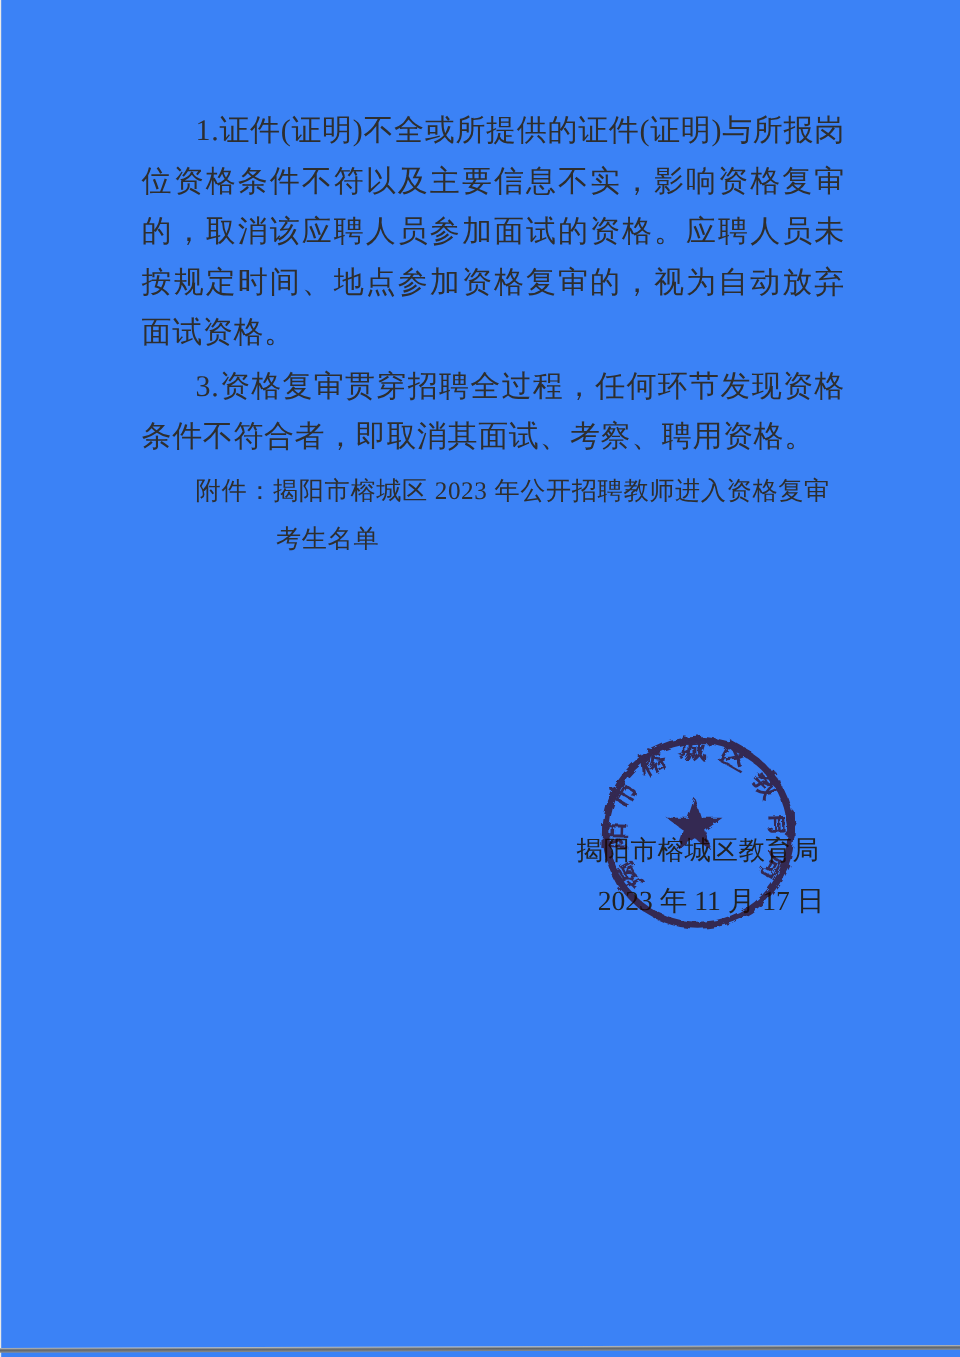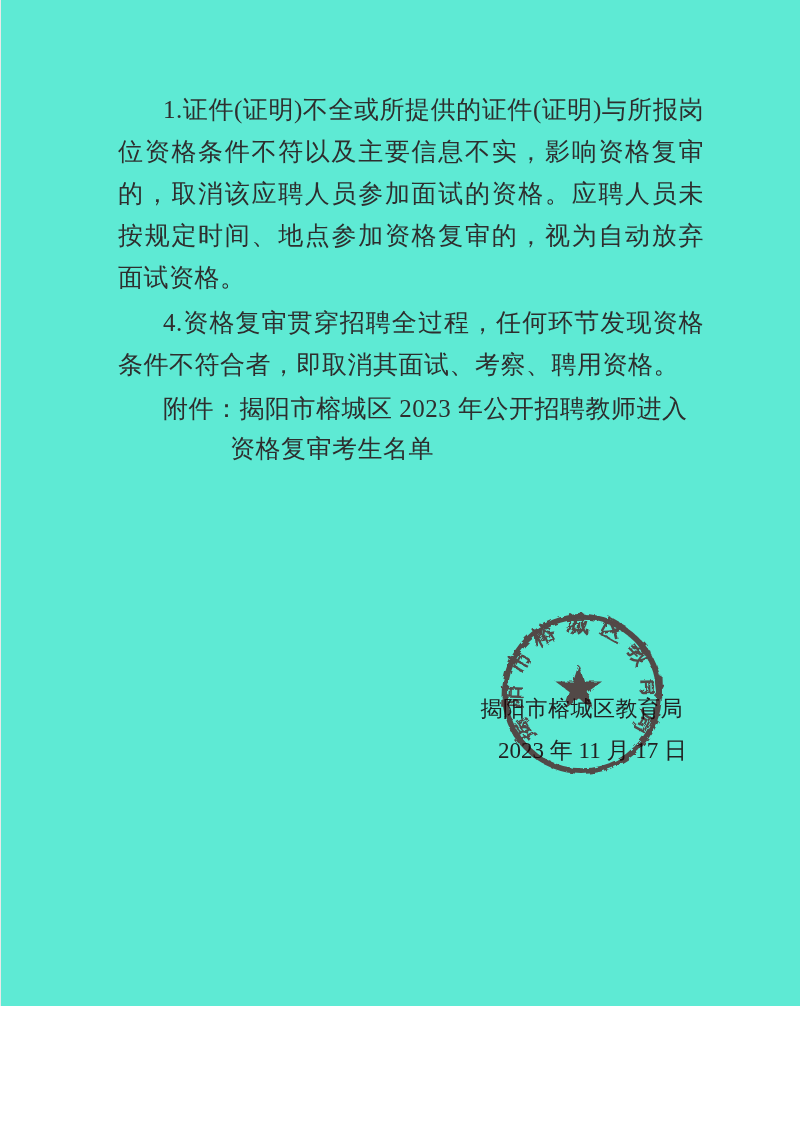--- a/index.html
+++ b/index.html
@@ -1,20 +1,20 @@
 <!DOCTYPE html>
 <html><head>
 <meta charset="utf-8">
 <style>
   html, body { margin: 0; padding: 0; background: #ffffff; }
   .page {
     position: relative;
     width: 800px;
-    height: 1006px;
-    background: #5eead4;
+    height: 1131px;
+    background: #3b82f6;
     overflow: hidden;
     font-family: "Liberation Serif", serif;
     color: #2e2e2e;
   }
   
   .edge-left {
     position: absolute; left: 0; top: 0; width: 1px; height: 100%;
     background: #e9e9e9;
   }
   
@@ -29,21 +29,21 @@
   .content p {
     margin: 0 0 3px 0;
     font-size: 25px;
     line-height: 42px;
     text-align: justify;
     text-indent: 45px;
     letter-spacing: 0.5px;
   }
   .attachment {
     margin-top: 2px;
-    font-size: 25px;
+    font-size: 21px;
     line-height: 40px;
     padding-left: 112px;
     text-indent: -67px;
     letter-spacing: 0.5px;
   }
   .signature {
     position: absolute; top: 694px; right: 117px;
     font-size: 22px; letter-spacing: 0.5px; color: #222;
     z-index: 1;
   }
@@ -63,21 +63,21 @@
 </style>
 </head>
 <body>
 
 <div class="page">
 
   <div class="edge-left"></div>
 
   <div class="content">
     <p>1.证件(证明)不全或所提供的证件(证明)与所报岗位资格条件不符以及主要信息不实，影响资格复审的，取消该应聘人员参加面试的资格。应聘人员未按规定时间、地点参加资格复审的，视为自动放弃面试资格。</p>
-    <p>4.资格复审贯穿招聘全过程，任何环节发现资格条件不符合者，即取消其面试、考察、聘用资格。</p>
+    <p>3.资格复审贯穿招聘全过程，任何环节发现资格条件不符合者，即取消其面试、考察、聘用资格。</p>
     <div class="attachment"><span>附件：</span><span>揭阳市榕城区 2023 年公开招聘教师进入资格复审考生名单</span></div>
   </div>
 
   <div class="signature">揭阳市榕城区教育局</div>
   <div class="sign-date">2023 年 11 月 17 日</div>
 
   <svg class="seal" viewBox="0 0 200 200" aria-hidden="true">
     <defs>
       <filter id="rough" x="-15%" y="-15%" width="130%" height="130%">
         <feTurbulence type="fractalNoise" baseFrequency="0.14" numOctaves="2" seed="7" result="n"></feTurbulence>

